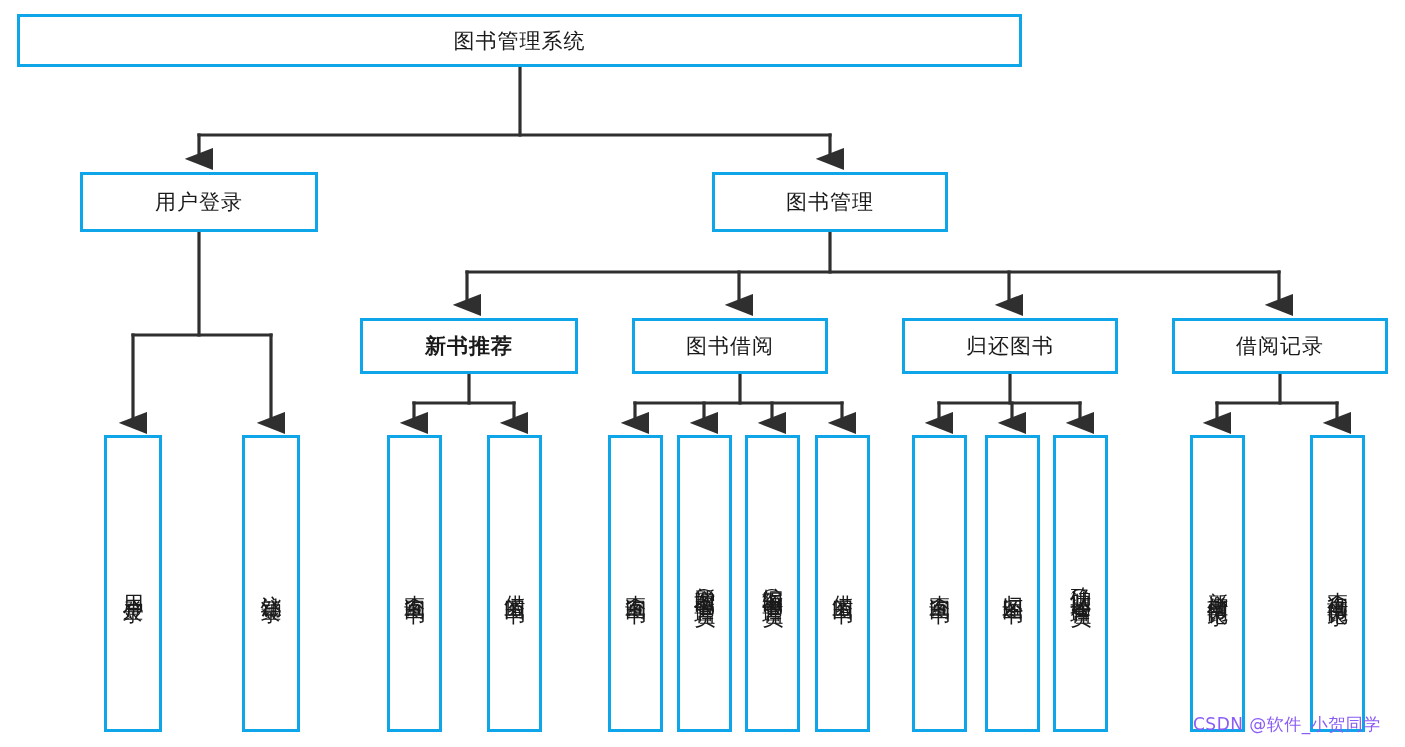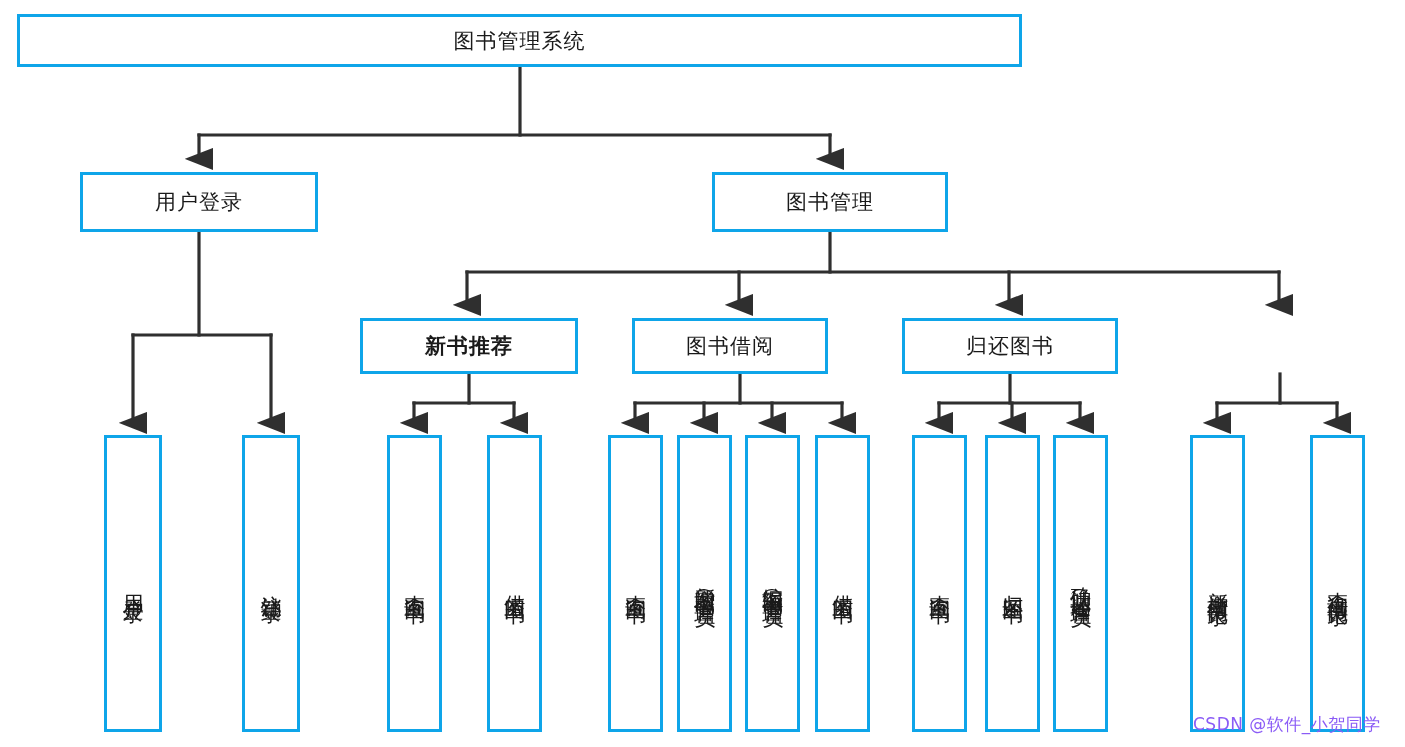--- a/index.html
+++ b/index.html
@@ -145,20 +145,23 @@
 
   <div class="node horizontal" style="left:360px; top:318px; width:218px; height:56px;font-weight:bold;">
     <span>新书推荐</span>
   </div>
   <div class="node horizontal" style="left:632px; top:318px; width:196px; height:56px;">
     <span>图书借阅</span>
   </div>
   <div class="node horizontal" style="left:902px; top:318px; width:216px; height:56px;">
     <span>归还图书</span>
   </div>
+  <div class="node horizontal" style="left:1172px; top:318px; width:216px; height:56px;">
+    <span>借阅记录</span>
+  </div>
 
   <div class="node leaf" style="left:104px; top:435px; width:58px; height:297px;">
     <span class="leaf-label">用户登录</span>
   </div>
   <div class="node leaf" style="left:242px; top:435px; width:58px; height:297px;">
     <span class="leaf-label">注销登录</span>
   </div>
 
   <div class="node leaf" style="left:387px; top:435px; width:55px; height:297px;">
     <span class="leaf-label">查询图书</span>

